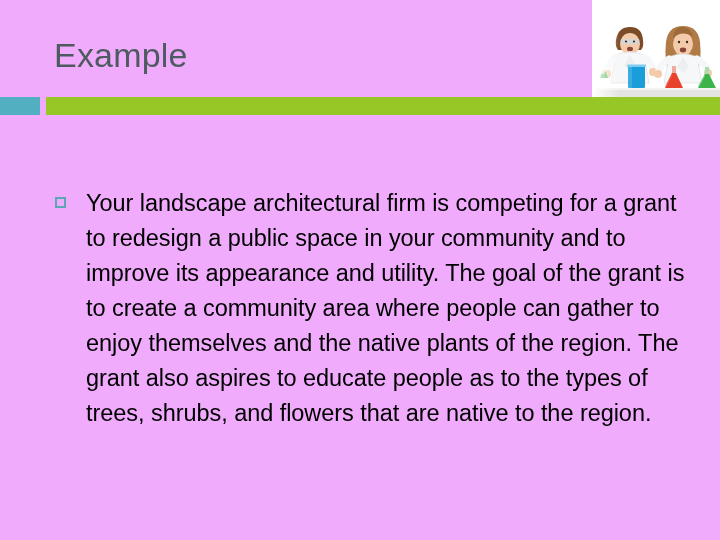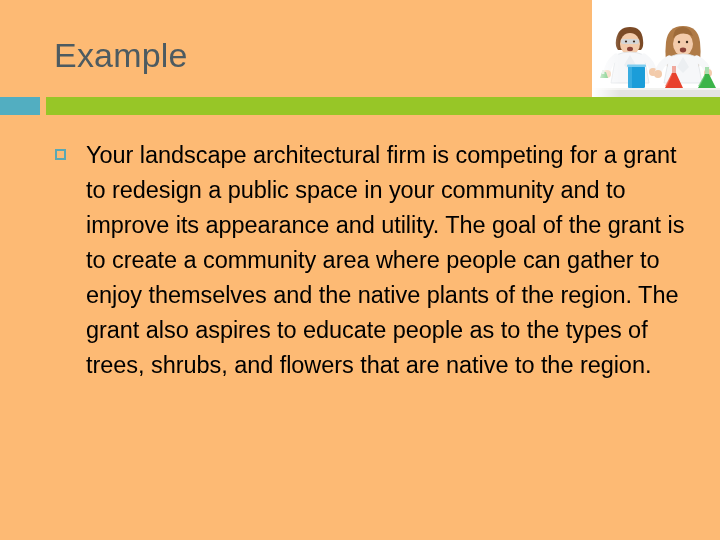--- a/index.html
+++ b/index.html
@@ -12,21 +12,21 @@
 
   body {
     background: #ffffff;
     font-family: "Liberation Sans", sans-serif;
   }
 
   .slide {
     position: relative;
     width: 720px;
     height: 540px;
-    background: #fdba74;
+    background: #f0abfc;
     overflow: hidden;
   }
 
   
   .slide-title {
     position: absolute;
     left: 54px;
     top: 34px;
     font-size: 34px;
     line-height: 42px;
@@ -92,20 +92,21 @@
     height: 11px;
     border: 2px solid #5aa8b4;
     background: transparent;
   }
   .bullet-text {
     font-size: 23.5px;
     line-height: 35px;
     color: #000000;
     text-align: left;
     letter-spacing: -0.05px;
+    margin-top: 48px;
   }
 </style>
 </head>
 <body>
 
 <div class="slide">
 
   <div class="slide-title">Example</div>
 
   <div class="header-photo">

